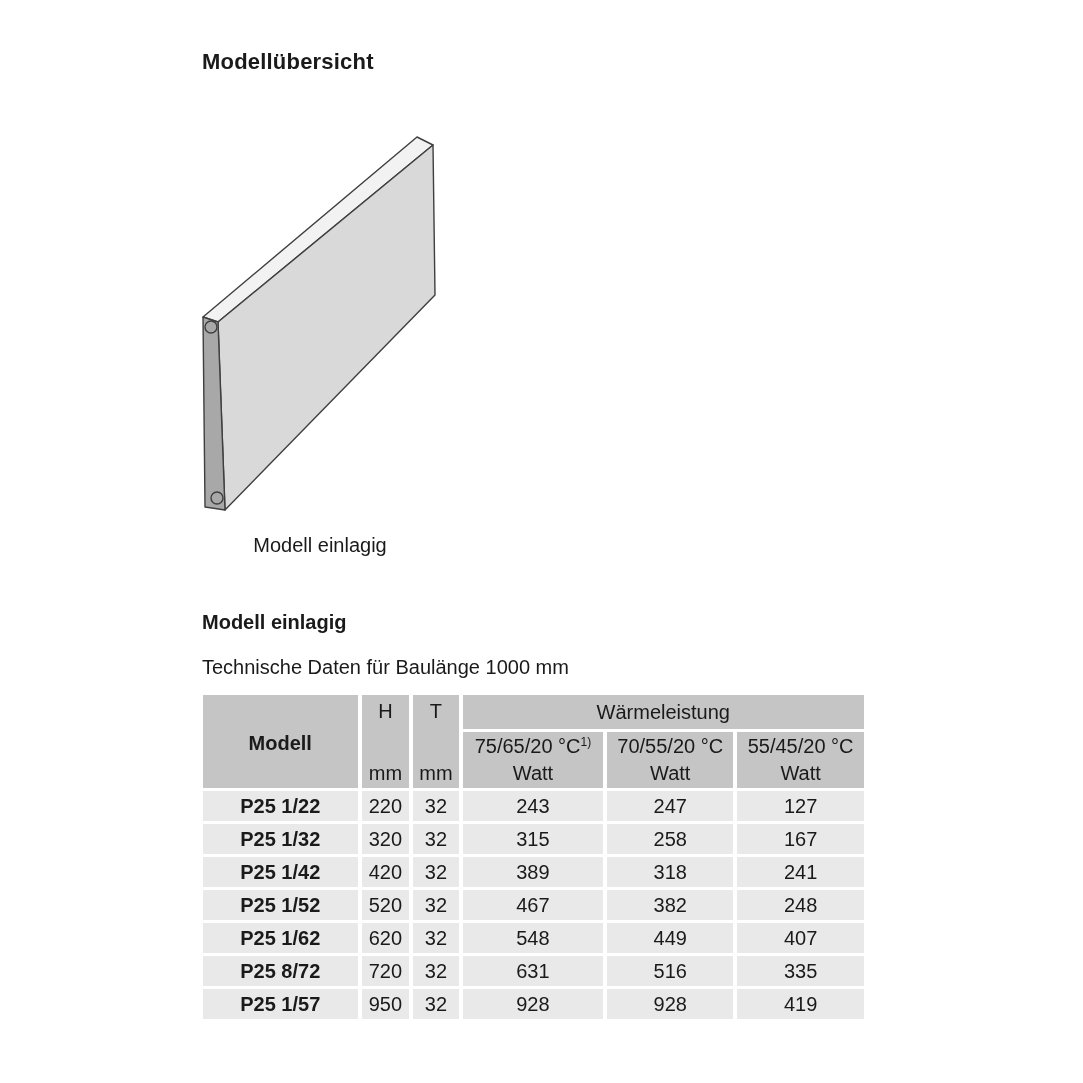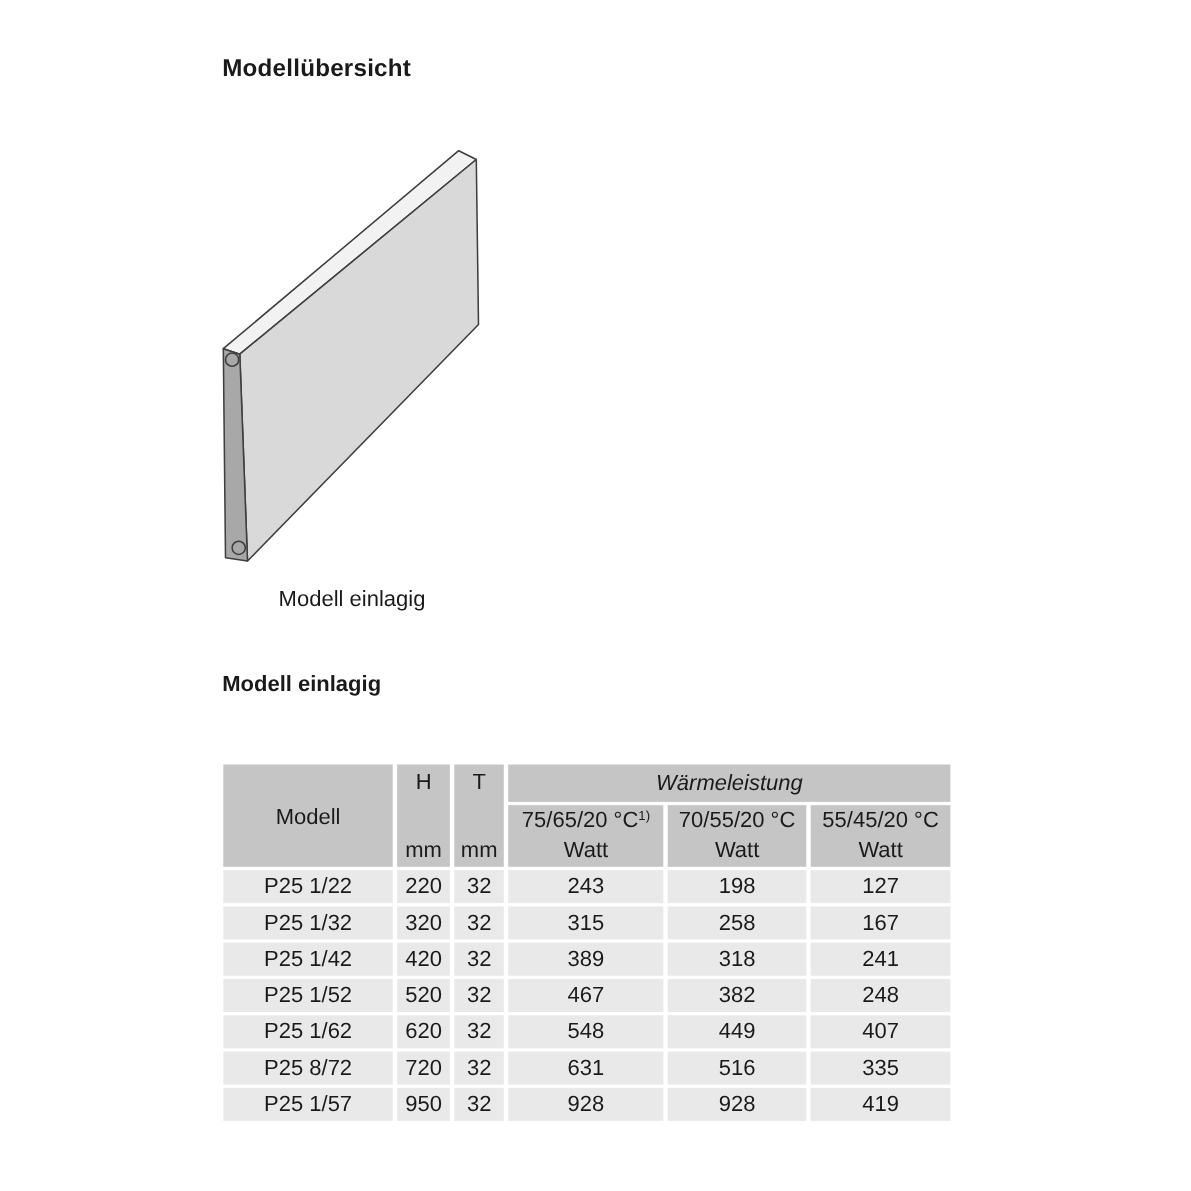--- a/index.html
+++ b/index.html
@@ -35,53 +35,54 @@
 
   .spec-table {
     position: absolute; left: 199px; top: 692px;
     border-collapse: separate; border-spacing: 4px 3px;
     table-layout: fixed;
     font-size: 20px; color: var(--text, #1a1a1a);
   }
   .spec-table td { text-align: center; vertical-align: middle; }
 
   .hd { background: var(--header-bg, #c5c5c5); }
-  .group-hd { height: 34px; vertical-align: middle; font-style: italic; }
-  .modell-hd { vertical-align: top; padding-top: 4px; font-weight: normal; }
+  .group-hd { height: 34px; vertical-align: middle; }
+  .modell-hd { vertical-align: top; padding-top: 4px; font-weight: bold; }
   .dim-hd { vertical-align: top; }
   .dim-wrap {
     height: 93px; display: flex; flex-direction: column;
     justify-content: space-between; align-items: center;
     padding: 5px 0 3px 0;
   }
   .temp-hd { height: 56px; line-height: 27px; }
   .temp-hd sup { font-size: 12px; line-height: 0; vertical-align: 7px; }
 
   .spec-table tbody td { background: var(--row-bg, #e9e9e9); height: 30px; }
-  .spec-table tbody td.model-cell { font-weight: normal; }
+  .spec-table tbody td.model-cell { font-weight: bold; }
 </style>
 </head>
 <body>
 
 <div class="page">
 
   <h1 class="doc-title">Modellübersicht</h1>
 
   <svg class="illustration" width="260" height="390" viewBox="0 0 260 390" xmlns="http://www.w3.org/2000/svg">
     <polygon points="13,192 227,12 243,20 28,197" stroke="#3f3f3f" stroke-width="1.4" stroke-linejoin="round" fill="#f2f2f2"></polygon>
     <polygon points="28,197 243,20 245,170 35,385" stroke="#3f3f3f" stroke-width="1.4" stroke-linejoin="round" fill="#d9d9d9"></polygon>
     <polygon points="13,192 28,197 35,385 15,382" stroke="#3f3f3f" stroke-width="1.4" stroke-linejoin="round" fill="#a8a8a8"></polygon>
     <circle cx="21" cy="202" r="6" fill="none" stroke="#3f3f3f" stroke-width="1.4"></circle>
     <circle cx="27" cy="373" r="6" fill="none" stroke="#3f3f3f" stroke-width="1.4"></circle>
   </svg>
 
   <div class="illustration-caption">Modell einlagig</div>
 
   <h2 class="section-heading">Modell einlagig</h2>
 
+  <div class="section-subtitle">Technische Daten für Baulänge 1000 mm</div>
 
   <table class="spec-table">
     <colgroup>
       <col style="width:168px">
         <col style="width:50px">
         <col style="width:47px">
       <col style="width:150px">
         <col style="width:133px">
         <col style="width:134px">
     </colgroup>
@@ -118,21 +119,21 @@
           <div>Watt</div>
         </td>
       </tr>
     </thead>
     <tbody>
       <tr>
         <td class="model-cell">P25 1/22</td>
         <td>220</td>
         <td>32</td>
         <td>243</td>
-        <td>198</td>
+        <td>247</td>
         <td>127</td>
       </tr>
       <tr>
         <td class="model-cell">P25 1/32</td>
         <td>320</td>
         <td>32</td>
         <td>315</td>
         <td>258</td>
         <td>167</td>
       </tr>

